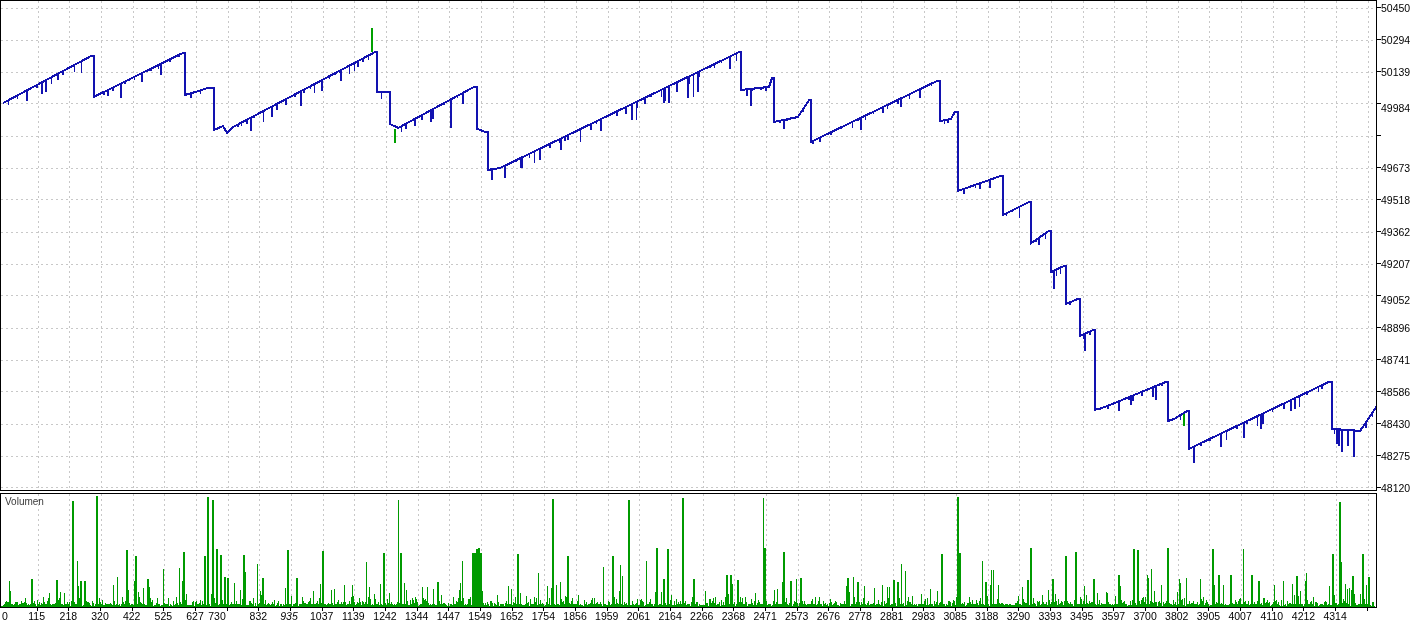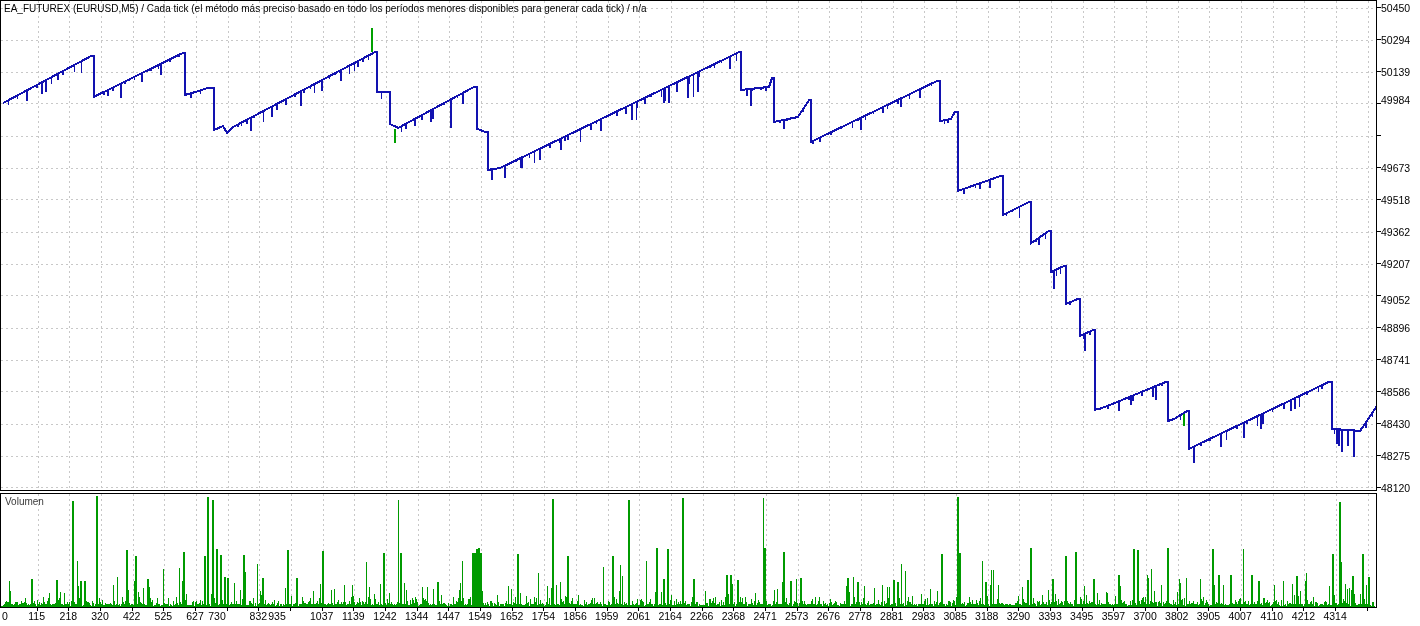--- a/index.html
+++ b/index.html
@@ -18,21 +18,20 @@
   .tick-r{position:absolute;width:4px;height:1px;background:#000;left:1377px;}
   .tick-b{position:absolute;width:1px;height:3px;background:#000;top:608px;}
   svg{display:block;}
 </style>
 </head>
 <body>
 
 <div class="screen">
 
   <div id="main-panel" class="panel">
-    <span id="chart-title">EA_FUTUREX (EURUSD,M5) / Cada tick (el método más preciso basado en todo los períodos menores disponibles para generar cada tick)  / n/a</span>
     <svg id="price-svg" width="1375" height="489">
         <line x1="0" y1="7" x2="1374" y2="7" stroke="#c8c8c8" stroke-width="1" stroke-dasharray="2,3" shape-rendering="crispEdges"></line>
         <line x1="0" y1="39.13711837171934" x2="1374" y2="39.13711837171934" stroke="#c8c8c8" stroke-width="1" stroke-dasharray="2,3" shape-rendering="crispEdges"></line>
         <line x1="0" y1="71.06822957438919" x2="1374" y2="71.06822957438919" stroke="#c8c8c8" stroke-width="1" stroke-dasharray="2,3" shape-rendering="crispEdges"></line>
         <line x1="0" y1="102.99934077705905" x2="1374" y2="102.99934077705905" stroke="#c8c8c8" stroke-width="1" stroke-dasharray="2,3" shape-rendering="crispEdges"></line>
         <line x1="0" y1="135.13645914877839" x2="1374" y2="135.13645914877839" stroke="#c8c8c8" stroke-width="1" stroke-dasharray="2,3" shape-rendering="crispEdges"></line>
         <line x1="0" y1="167.06757035144824" x2="1374" y2="167.06757035144824" stroke="#c8c8c8" stroke-width="1" stroke-dasharray="2,3" shape-rendering="crispEdges"></line>
         <line x1="0" y1="198.9986815541181" x2="1374" y2="198.9986815541181" stroke="#c8c8c8" stroke-width="1" stroke-dasharray="2,3" shape-rendering="crispEdges"></line>
         <line x1="0" y1="231.13579992583743" x2="1374" y2="231.13579992583743" stroke="#c8c8c8" stroke-width="1" stroke-dasharray="2,3" shape-rendering="crispEdges"></line>
         <line x1="0" y1="263.0669111285073" x2="1374" y2="263.0669111285073" stroke="#c8c8c8" stroke-width="1" stroke-dasharray="2,3" shape-rendering="crispEdges"></line>
@@ -143,21 +142,21 @@
         <line x1="1367" y1="0" x2="1367" y2="113" stroke="#c8c8c8" stroke-width="1" stroke-dasharray="2,3" shape-rendering="crispEdges"></line>
         <path d="M2.5,112 L2.5,110.8 M3.5,112 L3.5,110.0 M4.5,112 L4.5,107.6 M5.5,112 L5.5,107.4 M6.5,112 L6.5,107.8 M7.5,112 L7.5,107.7 M8.5,112 L8.5,86.9 M9.5,112 L9.5,97.4 M10.5,112 L10.5,109.5 M11.5,112 L11.5,110.4 M12.5,112 L12.5,110.6 M13.5,112 L13.5,109.7 M14.5,112 L14.5,107.9 M15.5,112 L15.5,107.8 M16.5,112 L16.5,107.8 M17.5,112 L17.5,110.7 M18.5,112 L18.5,110.0 M19.5,112 L19.5,109.7 M20.5,112 L20.5,107.4 M21.5,112 L21.5,109.3 M22.5,112 L22.5,109.4 M23.5,112 L23.5,108.3 M24.5,112 L24.5,104.4 M25.5,112 L25.5,108.7 M26.5,112 L26.5,110.5 M27.5,112 L27.5,110.4 M28.5,112 L28.5,110.6 M29.5,112 L29.5,110.2 M30.5,112 L30.5,107.7 M31.5,112 L31.5,107.6 M32.5,112 L32.5,109.2 M33.5,112 L33.5,107.1 M34.5,112 L34.5,110.2 M36.5,112 L36.5,105.8 M37.5,112 L37.5,110.0 M38.5,112 L38.5,107.5 M39.5,112 L39.5,110.7 M40.5,112 L40.5,108.5 M41.5,112 L41.5,110.0 M42.5,112 L42.5,103.1 M43.5,112 L43.5,108.3 M44.5,112 L44.5,110.0 M45.5,112 L45.5,110.4 M46.5,112 L46.5,107.4 M47.5,112 L47.5,104.0 M48.5,112 L48.5,98.6 M49.5,112 L49.5,110.3 M50.5,112 L50.5,110.5 M51.5,112 L51.5,110.1 M52.5,112 L52.5,110.0 M53.5,112 L53.5,110.0 M54.5,112 L54.5,108.7 M55.5,112 L55.5,110.3 M56.5,112 L56.5,108.7 M57.5,112 L57.5,106.2 M58.5,112 L58.5,103.7 M59.5,112 L59.5,98.1 M60.5,112 L60.5,109.7 M61.5,112 L61.5,109.7 M62.5,112 L62.5,110.5 M63.5,112 L63.5,98.6 M64.5,112 L64.5,109.5 M65.5,112 L65.5,109.6 M66.5,112 L66.5,108.3 M67.5,112 L67.5,109.7 M68.5,112 L68.5,107.5 M70.5,112 L70.5,107.1 M71.5,112 L71.5,110.8 M72.5,112 L72.5,105.6 M73.5,112 L73.5,107.7 M74.5,112 L74.5,109.9 M75.5,112 L75.5,110.4 M76.5,112 L76.5,66.7 M77.5,112 L77.5,91.6 M78.5,112 L78.5,103.9 M79.5,112 L79.5,107.7 M80.5,112 L80.5,107.4 M82.5,112 L82.5,110.6 M83.5,112 L83.5,107.7 M84.5,112 L84.5,107.2 M85.5,112 L85.5,107.4 M86.5,112 L86.5,108.4 M87.5,112 L87.5,107.9 M88.5,112 L88.5,108.7 M89.5,112 L89.5,110.7 M91.5,112 L91.5,107.3 M92.5,112 L92.5,109.0 M94.5,112 L94.5,109.9 M95.5,112 L95.5,110.7 M96.5,112 L96.5,91.2 M97.5,112 L97.5,109.5 M98.5,112 L98.5,103.5 M99.5,112 L99.5,107.5 M100.5,112 L100.5,109.7 M101.5,112 L101.5,106.3 M102.5,112 L102.5,110.6 M103.5,112 L103.5,110.8 M104.5,112 L104.5,108.7 M105.5,112 L105.5,110.0 M106.5,112 L106.5,109.6 M107.5,112 L107.5,110.0 M108.5,112 L108.5,109.7 M109.5,112 L109.5,109.2 M110.5,112 L110.5,109.8 M111.5,112 L111.5,110.8 M112.5,112 L112.5,91.1 M113.5,112 L113.5,107.0 M114.5,112 L114.5,110.8 M115.5,112 L115.5,109.5 M116.5,112 L116.5,82.7 M117.5,112 L117.5,110.8 M118.5,112 L118.5,110.3 M120.5,112 L120.5,110.0 M121.5,112 L121.5,103.2 M122.5,112 L122.5,107.7 M123.5,112 L123.5,110.4 M124.5,112 L124.5,107.3 M125.5,112 L125.5,110.7 M126.5,112 L126.5,107.7 M127.5,112 L127.5,96.1 M128.5,112 L128.5,109.1 M129.5,112 L129.5,110.5 M130.5,112 L130.5,109.6 M131.5,112 L131.5,109.7 M132.5,112 L132.5,110.5 M133.5,112 L133.5,87.1 M135.5,112 L135.5,97.7 M136.5,112 L136.5,110.0 M137.5,112 L137.5,98.0 M138.5,112 L138.5,103.0 M139.5,112 L139.5,108.3 M140.5,112 L140.5,109.4 M141.5,112 L141.5,110.4 M142.5,112 L142.5,93.9 M143.5,112 L143.5,109.8 M144.5,112 L144.5,111.0 M145.5,112 L145.5,110.7 M146.5,112 L146.5,110.4 M147.5,112 L147.5,110.0 M148.5,112 L148.5,93.4 M149.5,112 L149.5,104.1 M150.5,112 L150.5,107.8 M151.5,112 L151.5,105.8 M153.5,112 L153.5,110.5 M154.5,112 L154.5,110.8 M155.5,112 L155.5,108.7 M156.5,112 L156.5,104.2 M157.5,112 L157.5,109.6 M158.5,112 L158.5,110.2 M160.5,112 L160.5,110.5 M161.5,112 L161.5,110.6 M162.5,112 L162.5,75.3 M163.5,112 L163.5,108.9 M164.5,112 L164.5,109.9 M165.5,112 L165.5,110.0 M166.5,112 L166.5,110.0 M167.5,112 L167.5,104.0 M169.5,112 L169.5,110.4 M170.5,112 L170.5,110.7 M172.5,112 L172.5,106.5 M173.5,112 L173.5,110.6 M174.5,112 L174.5,109.7 M175.5,112 L175.5,103.2 M176.5,112 L176.5,108.6 M177.5,112 L177.5,111.0 M178.5,112 L178.5,74.0 M179.5,112 L179.5,108.3 M180.5,112 L180.5,109.9 M181.5,112 L181.5,87.2 M182.5,112 L182.5,109.3 M183.5,112 L183.5,111.0 M184.5,112 L184.5,106.4 M185.5,112 L185.5,100.1 M186.5,112 L186.5,110.7 M187.5,112 L187.5,110.8 M188.5,112 L188.5,110.9 M189.5,112 L189.5,110.9 M190.5,112 L190.5,110.7 M191.5,112 L191.5,108.0 M192.5,112 L192.5,106.9 M194.5,112 L194.5,108.4 M195.5,112 L195.5,107.1 M196.5,112 L196.5,110.3 M197.5,112 L197.5,109.8 M198.5,112 L198.5,108.8 M199.5,112 L199.5,105.7 M200.5,112 L200.5,110.7 M201.5,112 L201.5,106.5 M202.5,112 L202.5,109.6 M203.5,112 L203.5,109.2 M204.5,112 L204.5,110.4 M205.5,112 L205.5,110.5 M206.5,112 L206.5,110.1 M207.5,112 L207.5,110.6 M208.5,112 L208.5,110.4 M210.5,112 L210.5,100.4 M211.5,112 L211.5,103.2 M212.5,112 L212.5,106.1 M213.5,112 L213.5,104.3 M214.5,112 L214.5,109.0 M215.5,112 L215.5,91.9 M216.5,112 L216.5,109.5 M217.5,112 L217.5,110.6 M218.5,112 L218.5,110.1 M219.5,112 L219.5,110.8 M220.5,112 L220.5,100.7 M221.5,112 L221.5,105.9 M222.5,112 L222.5,109.8 M223.5,112 L223.5,104.9 M224.5,112 L224.5,110.4 M225.5,112 L225.5,110.1 M226.5,112 L226.5,107.1 M227.5,112 L227.5,108.1 M228.5,112 L228.5,110.6 M229.5,112 L229.5,109.5 M230.5,112 L230.5,108.0 M231.5,112 L231.5,110.1 M232.5,112 L232.5,110.4 M233.5,112 L233.5,89.0 M234.5,112 L234.5,109.9 M235.5,112 L235.5,107.2 M236.5,112 L236.5,109.5 M237.5,112 L237.5,109.8 M238.5,112 L238.5,109.6 M239.5,112 L239.5,95.9 M240.5,112 L240.5,110.6 M241.5,112 L241.5,104.5 M242.5,112 L242.5,110.8 M243.5,112 L243.5,110.3 M244.5,112 L244.5,77.5 M245.5,112 L245.5,110.9 M246.5,112 L246.5,111.0 M247.5,112 L247.5,110.9 M248.5,112 L248.5,107.2 M249.5,112 L249.5,107.1 M250.5,112 L250.5,109.3 M251.5,112 L251.5,110.3 M252.5,112 L252.5,104.2 M254.5,112 L254.5,109.3 M256.5,112 L256.5,69.9 M257.5,112 L257.5,109.6 M258.5,112 L258.5,109.0 M259.5,112 L259.5,97.2 M260.5,112 L260.5,100.5 M261.5,112 L261.5,103.6 M262.5,112 L262.5,110.7 M263.5,112 L263.5,110.0 M264.5,112 L264.5,105.6 M265.5,112 L265.5,110.5 M266.5,112 L266.5,109.9 M267.5,112 L267.5,109.2 M268.5,112 L268.5,109.7 M269.5,112 L269.5,110.9 M270.5,112 L270.5,109.9 M271.5,112 L271.5,107.6 M272.5,112 L272.5,110.1 M273.5,112 L273.5,105.8 M275.5,112 L275.5,110.8 M276.5,112 L276.5,109.3 M277.5,112 L277.5,107.4 M279.5,112 L279.5,109.9 M280.5,112 L280.5,109.8 M282.5,112 L282.5,110.2 M283.5,112 L283.5,110.8 M284.5,112 L284.5,94.2 M285.5,112 L285.5,110.0 M286.5,112 L286.5,102.5 M287.5,112 L287.5,107.4 M288.5,112 L288.5,110.3 M289.5,112 L289.5,109.9 M290.5,112 L290.5,101.9 M292.5,112 L292.5,110.3 M293.5,112 L293.5,110.2 M294.5,112 L294.5,108.7 M295.5,112 L295.5,110.6 M296.5,112 L296.5,109.7 M298.5,112 L298.5,109.8 M299.5,112 L299.5,110.2 M300.5,112 L300.5,109.7 M301.5,112 L301.5,103.1 M302.5,112 L302.5,106.5 M303.5,112 L303.5,109.4 M304.5,112 L304.5,108.5 M305.5,112 L305.5,109.6 M306.5,112 L306.5,109.9 M307.5,112 L307.5,108.0 M308.5,112 L308.5,106.5 M309.5,112 L309.5,103.8 M310.5,112 L310.5,109.7 M311.5,112 L311.5,110.4 M312.5,112 L312.5,97.2 M313.5,112 L313.5,109.6 M314.5,112 L314.5,110.3 M315.5,112 L315.5,108.9 M316.5,112 L316.5,107.3 M317.5,112 L317.5,110.1 M318.5,112 L318.5,103.7 M319.5,112 L319.5,90.3 M320.5,112 L320.5,109.3 M321.5,112 L321.5,110.9 M322.5,112 L322.5,110.2 M323.5,112 L323.5,109.6 M324.5,112 L324.5,109.5 M325.5,112 L325.5,110.9 M326.5,112 L326.5,109.6 M327.5,112 L327.5,109.2 M328.5,112 L328.5,110.2 M329.5,112 L329.5,109.8 M330.5,112 L330.5,95.7 M331.5,112 L331.5,109.1 M332.5,112 L332.5,110.9 M333.5,112 L333.5,94.9 M334.5,112 L334.5,109.7 M335.5,112 L335.5,110.4 M336.5,112 L336.5,108.0 M337.5,112 L337.5,106.0 M338.5,112 L338.5,109.6 M339.5,112 L339.5,109.6 M340.5,112 L340.5,108.1 M341.5,112 L341.5,109.8 M342.5,112 L342.5,107.9 M343.5,112 L343.5,90.5 M344.5,112 L344.5,107.9 M345.5,112 L345.5,110.8 M346.5,112 L346.5,109.6 M347.5,112 L347.5,109.6 M348.5,112 L348.5,106.5 M349.5,112 L349.5,109.6 M350.5,112 L350.5,103.1 M351.5,112 L351.5,91.0 M352.5,112 L352.5,102.4 M353.5,112 L353.5,107.6 M354.5,112 L354.5,110.6 M355.5,112 L355.5,110.3 M356.5,112 L356.5,107.8 M357.5,112 L357.5,108.5 M358.5,112 L358.5,103.5 M359.5,112 L359.5,107.6 M360.5,112 L360.5,110.7 M361.5,112 L361.5,107.1 M362.5,112 L362.5,107.8 M363.5,112 L363.5,109.6 M364.5,112 L364.5,107.7 M365.5,112 L365.5,68.2 M366.5,112 L366.5,110.0 M367.5,112 L367.5,103.1 M368.5,112 L368.5,92.8 M369.5,112 L369.5,105.2 M370.5,112 L370.5,110.7 M371.5,112 L371.5,109.9 M372.5,112 L372.5,110.7 M373.5,112 L373.5,100.0 M374.5,112 L374.5,104.7 M375.5,112 L375.5,110.1 M376.5,112 L376.5,109.9 M377.5,112 L377.5,108.0 M378.5,112 L378.5,110.9 M379.5,112 L379.5,90.3 M380.5,112 L380.5,109.8 M381.5,112 L381.5,110.5 M382.5,112 L382.5,102.3 M384.5,112 L384.5,109.2 M385.5,112 L385.5,110.8 M386.5,112 L386.5,105.3 M387.5,112 L387.5,108.5 M388.5,112 L388.5,98.6 M389.5,112 L389.5,110.2 M390.5,112 L390.5,108.1 M391.5,112 L391.5,110.2 M392.5,112 L392.5,110.7 M393.5,112 L393.5,110.3 M394.5,112 L394.5,110.9 M395.5,112 L395.5,110.0 M396.5,112 L396.5,107.8 M397.5,112 L397.5,109.6 M398.5,112 L398.5,109.4 M399.5,112 L399.5,110.4 M400.5,112 L400.5,106.4 M401.5,112 L401.5,109.6 M402.5,112 L402.5,110.4 M403.5,112 L403.5,89.1 M404.5,112 L404.5,109.6 M405.5,112 L405.5,95.7 M406.5,112 L406.5,107.1 M407.5,112 L407.5,110.9 M408.5,112 L408.5,110.9 M409.5,112 L409.5,106.4 M410.5,112 L410.5,110.0 M411.5,112 L411.5,104.0 M412.5,112 L412.5,105.6 M413.5,112 L413.5,109.4 M414.5,112 L414.5,103.3 M415.5,112 L415.5,104.5 M416.5,112 L416.5,107.5 M418.5,112 L418.5,110.7 M419.5,112 L419.5,110.2 M420.5,112 L420.5,109.7 M421.5,112 L421.5,92.7 M422.5,112 L422.5,104.0 M423.5,112 L423.5,106.4 M424.5,112 L424.5,104.6 M425.5,112 L425.5,107.3 M426.5,112 L426.5,92.9 M427.5,112 L427.5,109.0 M428.5,112 L428.5,110.9 M429.5,112 L429.5,109.9 M430.5,112 L430.5,110.6 M431.5,112 L431.5,109.7 M432.5,112 L432.5,95.1 M433.5,112 L433.5,110.4 M434.5,112 L434.5,110.8 M435.5,112 L435.5,110.6 M436.5,112 L436.5,103.8 M437.5,112 L437.5,110.1 M438.5,112 L438.5,107.1 M439.5,112 L439.5,109.8 M440.5,112 L440.5,100.5 M441.5,112 L441.5,109.9 M442.5,112 L442.5,108.6 M443.5,112 L443.5,109.1 M444.5,112 L444.5,110.0 M445.5,112 L445.5,110.6 M447.5,112 L447.5,108.9 M449.5,112 L449.5,110.4 M450.5,112 L450.5,109.8 M451.5,112 L451.5,111.0 M452.5,112 L452.5,103.4 M453.5,112 L453.5,109.6 M454.5,112 L454.5,109.9 M455.5,112 L455.5,107.1 M456.5,112 L456.5,108.1 M457.5,112 L457.5,103.5 M458.5,112 L458.5,96.0 M459.5,112 L459.5,88.5 M460.5,112 L460.5,107.3 M461.5,112 L461.5,66.6 M462.5,112 L462.5,104.2 M463.5,112 L463.5,110.8 M464.5,112 L464.5,110.1 M465.5,112 L465.5,110.8 M466.5,112 L466.5,109.9 M467.5,112 L467.5,105.2 M468.5,112 L468.5,105.0 M469.5,112 L469.5,103.4 M470.5,112 L470.5,110.7 M471.5,112 L471.5,104.2 M472.5,112 L472.5,109.8 M473.5,112 L473.5,110.6 M474.5,112 L474.5,73.2 M475.5,112 L475.5,111.0 M476.5,112 L476.5,107.2 M477.5,112 L477.5,91.8 M478.5,112 L478.5,110.5 M479.5,112 L479.5,110.2 M480.5,112 L480.5,107.7 M481.5,112 L481.5,97.4 M482.5,112 L482.5,108.7 M483.5,112 L483.5,110.8 M484.5,112 L484.5,109.1 M485.5,112 L485.5,110.7 M486.5,112 L486.5,107.7 M487.5,112 L487.5,109.6 M489.5,112 L489.5,107.3 M490.5,112 L490.5,107.3 M491.5,112 L491.5,109.0 M493.5,112 L493.5,108.6 M494.5,112 L494.5,109.6 M495.5,112 L495.5,111.0 M496.5,112 L496.5,100.8 M497.5,112 L497.5,108.1 M499.5,112 L499.5,110.0 M500.5,112 L500.5,110.4 M501.5,112 L501.5,110.0 M502.5,112 L502.5,110.1 M504.5,112 L504.5,108.5 M505.5,112 L505.5,107.4 M506.5,112 L506.5,109.7 M507.5,112 L507.5,91.5 M508.5,112 L508.5,109.7 M509.5,112 L509.5,110.4 M510.5,112 L510.5,94.7 M511.5,112 L511.5,110.6 M512.5,112 L512.5,107.7 M513.5,112 L513.5,109.4 M514.5,112 L514.5,103.2 M515.5,112 L515.5,110.1 M516.5,112 L516.5,108.4 M517.5,112 L517.5,108.1 M518.5,112 L518.5,110.3 M519.5,112 L519.5,98.9 M520.5,112 L520.5,110.4 M521.5,112 L521.5,110.6 M522.5,112 L522.5,110.8 M523.5,112 L523.5,110.6 M524.5,112 L524.5,109.9 M525.5,112 L525.5,102.2 M526.5,112 L526.5,108.6 M527.5,112 L527.5,108.3 M529.5,112 L529.5,105.4 M530.5,112 L530.5,109.7 M531.5,112 L531.5,110.2 M532.5,112 L532.5,110.1 M533.5,112 L533.5,103.1 M534.5,112 L534.5,108.0 M535.5,112 L535.5,103.5 M536.5,112 L536.5,110.6 M537.5,112 L537.5,79.2 M538.5,112 L538.5,109.6 M539.5,112 L539.5,105.5 M540.5,112 L540.5,110.4 M541.5,112 L541.5,108.6 M542.5,112 L542.5,110.2 M544.5,112 L544.5,110.5 M545.5,112 L545.5,108.4 M546.5,112 L546.5,92.0 M547.5,112 L547.5,109.8 M548.5,112 L548.5,103.9 M549.5,112 L549.5,110.6 M550.5,112 L550.5,94.2 M551.5,112 L551.5,110.9 M552.5,112 L552.5,110.6 M553.5,112 L553.5,109.8 M554.5,112 L554.5,110.8 M555.5,112 L555.5,90.6 M556.5,112 L556.5,110.3 M557.5,112 L557.5,109.9 M558.5,112 L558.5,110.5 M559.5,112 L559.5,88.2 M560.5,112 L560.5,104.6 M561.5,112 L561.5,107.5 M562.5,112 L562.5,106.6 M563.5,112 L563.5,109.6 M564.5,112 L564.5,102.0 M565.5,112 L565.5,103.4 M566.5,112 L566.5,109.4 M567.5,112 L567.5,108.9 M568.5,112 L568.5,109.3 M569.5,112 L569.5,110.3 M570.5,112 L570.5,107.0 M571.5,112 L571.5,104.4 M572.5,112 L572.5,110.2 M573.5,112 L573.5,109.5 M574.5,112 L574.5,109.9 M575.5,112 L575.5,109.5 M576.5,112 L576.5,107.2 M577.5,112 L577.5,101.3 M578.5,112 L578.5,110.8 M579.5,112 L579.5,110.0 M580.5,112 L580.5,110.9 M581.5,112 L581.5,110.6 M583.5,112 L583.5,106.3 M584.5,112 L584.5,110.1 M585.5,112 L585.5,108.0 M586.5,112 L586.5,110.7 M587.5,112 L587.5,110.4 M588.5,112 L588.5,110.0 M589.5,112 L589.5,109.4 M590.5,112 L590.5,105.5 M591.5,112 L591.5,104.1 M592.5,112 L592.5,109.5 M593.5,112 L593.5,103.8 M594.5,112 L594.5,109.5 M595.5,112 L595.5,108.9 M596.5,112 L596.5,107.6 M597.5,112 L597.5,110.1 M598.5,112 L598.5,110.4 M599.5,112 L599.5,107.6 M600.5,112 L600.5,109.9 M602.5,112 L602.5,72.5 M603.5,112 L603.5,110.4 M604.5,112 L604.5,109.7 M605.5,112 L605.5,110.5 M606.5,112 L606.5,110.7 M607.5,112 L607.5,107.0 M608.5,112 L608.5,108.2 M609.5,112 L609.5,111.0 M610.5,112 L610.5,110.0 M611.5,112 L611.5,105.9 M612.5,112 L612.5,110.7 M613.5,112 L613.5,103.3 M614.5,112 L614.5,110.3 M615.5,112 L615.5,105.4 M616.5,112 L616.5,108.8 M617.5,112 L617.5,109.8 M618.5,112 L618.5,96.8 M619.5,112 L619.5,71.2 M620.5,112 L620.5,110.4 M621.5,112 L621.5,81.8 M622.5,112 L622.5,110.5 M623.5,112 L623.5,107.7 M624.5,112 L624.5,109.9 M625.5,112 L625.5,109.1 M626.5,112 L626.5,110.7 M628.5,112 L628.5,110.2 M629.5,112 L629.5,110.8 M630.5,112 L630.5,110.6 M631.5,112 L631.5,107.2 M632.5,112 L632.5,110.4 M633.5,112 L633.5,110.8 M634.5,112 L634.5,110.3 M635.5,112 L635.5,108.9 M636.5,112 L636.5,105.3 M637.5,112 L637.5,110.8 M638.5,112 L638.5,110.8 M639.5,112 L639.5,105.6 M640.5,112 L640.5,105.0 M641.5,112 L641.5,107.1 M642.5,112 L642.5,108.1 M644.5,112 L644.5,110.5 M645.5,112 L645.5,67.2 M646.5,112 L646.5,110.1 M647.5,112 L647.5,110.0 M648.5,112 L648.5,107.8 M649.5,112 L649.5,104.7 M650.5,112 L650.5,109.9 M651.5,112 L651.5,110.1 M653.5,112 L653.5,110.3 M654.5,112 L654.5,98.0 M655.5,112 L655.5,108.6 M656.5,112 L656.5,110.0 M657.5,112 L657.5,110.6 M658.5,112 L658.5,110.0 M659.5,112 L659.5,109.5 M660.5,112 L660.5,97.5 M661.5,112 L661.5,111.0 M662.5,112 L662.5,110.4 M663.5,112 L663.5,110.3 M664.5,112 L664.5,109.4 M665.5,112 L665.5,110.5 M666.5,112 L666.5,108.1 M667.5,112 L667.5,110.4 M668.5,112 L668.5,110.1 M669.5,112 L669.5,105.8 M670.5,112 L670.5,101.2 M671.5,112 L671.5,111.0 M672.5,112 L672.5,110.5 M673.5,112 L673.5,107.1 M674.5,112 L674.5,110.7 M675.5,112 L675.5,104.5 M676.5,112 L676.5,110.4 M677.5,112 L677.5,108.2 M678.5,112 L678.5,109.9 M679.5,112 L679.5,107.2 M680.5,112 L680.5,110.0 M681.5,112 L681.5,101.6 M682.5,112 L682.5,107.3 M683.5,112 L683.5,109.3 M684.5,112 L684.5,107.4 M685.5,112 L685.5,110.9 M686.5,112 L686.5,109.7 M687.5,112 L687.5,109.8 M688.5,112 L688.5,110.4 M690.5,112 L690.5,107.6 M691.5,112 L691.5,103.4 M692.5,112 L692.5,108.3 M693.5,112 L693.5,110.8 M694.5,112 L694.5,109.7 M695.5,112 L695.5,108.1 M696.5,112 L696.5,107.9 M698.5,112 L698.5,109.8 M699.5,112 L699.5,111.0 M700.5,112 L700.5,110.5 M701.5,112 L701.5,110.5 M702.5,112 L702.5,110.6 M703.5,112 L703.5,110.5 M704.5,112 L704.5,97.1 M705.5,112 L705.5,109.4 M706.5,112 L706.5,109.2 M708.5,112 L708.5,105.1 M709.5,112 L709.5,104.8 M710.5,112 L710.5,109.4 M711.5,112 L711.5,107.1 M712.5,112 L712.5,103.9 M713.5,112 L713.5,108.8 M714.5,112 L714.5,102.6 M715.5,112 L715.5,110.7 M716.5,112 L716.5,109.6 M717.5,112 L717.5,109.8 M718.5,112 L718.5,107.6 M720.5,112 L720.5,105.6 M721.5,112 L721.5,111.0 M722.5,112 L722.5,107.8 M723.5,112 L723.5,110.6 M724.5,112 L724.5,102.7 M725.5,112 L725.5,103.4 M726.5,112 L726.5,103.8 M727.5,112 L727.5,100.0 M728.5,112 L728.5,110.2 M729.5,112 L729.5,107.3 M730.5,112 L730.5,103.1 M731.5,112 L731.5,89.6 M732.5,112 L732.5,110.1 M733.5,112 L733.5,107.7 M735.5,112 L735.5,110.0 M736.5,112 L736.5,110.1 M737.5,112 L737.5,109.6 M738.5,112 L738.5,107.9 M739.5,112 L739.5,103.1 M740.5,112 L740.5,107.7 M741.5,112 L741.5,104.0 M742.5,112 L742.5,109.5 M743.5,112 L743.5,110.2 M744.5,112 L744.5,103.2 M745.5,112 L745.5,107.9 M747.5,112 L747.5,109.9 M748.5,112 L748.5,110.4 M749.5,112 L749.5,110.3 M750.5,112 L750.5,104.9 M751.5,112 L751.5,108.9 M752.5,112 L752.5,110.9 M753.5,112 L753.5,107.1 M754.5,112 L754.5,98.7 M755.5,112 L755.5,111.0 M756.5,112 L756.5,108.7 M757.5,112 L757.5,106.4 M758.5,112 L758.5,108.1 M759.5,112 L759.5,110.3 M760.5,112 L760.5,109.8 M761.5,112 L761.5,109.6 M762.5,112 L762.5,109.6 M763.5,112 L763.5,110.6 M764.5,112 L764.5,110.7 M765.5,112 L765.5,107.3 M766.5,112 L766.5,110.8 M767.5,112 L767.5,109.7 M768.5,112 L768.5,110.4 M769.5,112 L769.5,109.5 M771.5,112 L771.5,110.9 M772.5,112 L772.5,107.1 M773.5,112 L773.5,96.1 M774.5,112 L774.5,110.3 M775.5,112 L775.5,107.7 M776.5,112 L776.5,95.0 M777.5,112 L777.5,109.6 M778.5,112 L778.5,109.8 M779.5,112 L779.5,109.8 M780.5,112 L780.5,109.5 M781.5,112 L781.5,88.1 M782.5,112 L782.5,104.1 M783.5,112 L783.5,110.5 M784.5,112 L784.5,107.6 M785.5,112 L785.5,103.9 M786.5,112 L786.5,109.7 M787.5,112 L787.5,110.6 M788.5,112 L788.5,109.4 M789.5,112 L789.5,110.2 M790.5,112 L790.5,109.9 M792.5,112 L792.5,110.1 M793.5,112 L793.5,107.3 M794.5,112 L794.5,107.9 M795.5,112 L795.5,105.6 M796.5,112 L796.5,108.5 M798.5,112 L798.5,108.9 M799.5,112 L799.5,109.3 M800.5,112 L800.5,110.8 M801.5,112 L801.5,107.3 M802.5,112 L802.5,109.8 M803.5,112 L803.5,107.0 M804.5,112 L804.5,109.7 M805.5,112 L805.5,110.6 M806.5,112 L806.5,110.2 M807.5,112 L807.5,110.1 M808.5,112 L808.5,109.8 M809.5,112 L809.5,110.3 M810.5,112 L810.5,106.7 M811.5,112 L811.5,105.1 M812.5,112 L812.5,109.7 M813.5,112 L813.5,110.1 M814.5,112 L814.5,103.4 M815.5,112 L815.5,110.5 M816.5,112 L816.5,110.3 M817.5,112 L817.5,107.2 M818.5,112 L818.5,102.6 M819.5,112 L819.5,109.7 M820.5,112 L820.5,110.1 M822.5,112 L822.5,107.3 M823.5,112 L823.5,110.1 M824.5,112 L824.5,109.3 M825.5,112 L825.5,110.9 M826.5,112 L826.5,109.9 M828.5,112 L828.5,108.9 M829.5,112 L829.5,105.0 M830.5,112 L830.5,107.6 M831.5,112 L831.5,110.5 M832.5,112 L832.5,110.0 M833.5,112 L833.5,108.8 M834.5,112 L834.5,107.1 M835.5,112 L835.5,107.9 M836.5,112 L836.5,110.7 M837.5,112 L837.5,110.6 M839.5,112 L839.5,108.6 M840.5,112 L840.5,109.9 M841.5,112 L841.5,110.4 M842.5,112 L842.5,109.9 M843.5,112 L843.5,107.1 M844.5,112 L844.5,109.9 M845.5,112 L845.5,91.9 M846.5,112 L846.5,93.2 M847.5,112 L847.5,107.1 M848.5,112 L848.5,98.1 M850.5,112 L850.5,110.1 M851.5,112 L851.5,109.7 M852.5,112 L852.5,107.5 M853.5,112 L853.5,103.0 M854.5,112 L854.5,109.9 M855.5,112 L855.5,107.9 M856.5,112 L856.5,107.9 M857.5,112 L857.5,108.5 M858.5,112 L858.5,107.7 M859.5,112 L859.5,110.6 M860.5,112 L860.5,108.2 M861.5,112 L861.5,109.7 M862.5,112 L862.5,104.2 M863.5,112 L863.5,91.5 M864.5,112 L864.5,110.1 M865.5,112 L865.5,110.6 M866.5,112 L866.5,108.9 M867.5,112 L867.5,106.9 M868.5,112 L868.5,110.5 M869.5,112 L869.5,109.7 M870.5,112 L870.5,109.6 M871.5,112 L871.5,109.7 M872.5,112 L872.5,109.3 M873.5,112 L873.5,94.2 M874.5,112 L874.5,110.9 M875.5,112 L875.5,110.4 M876.5,112 L876.5,109.8 M877.5,112 L877.5,105.7 M878.5,112 L878.5,109.9 M879.5,112 L879.5,110.5 M880.5,112 L880.5,107.5 M881.5,112 L881.5,91.0 M883.5,112 L883.5,107.3 M884.5,112 L884.5,109.6 M885.5,112 L885.5,109.0 M886.5,112 L886.5,92.5 M887.5,112 L887.5,103.8 M888.5,112 L888.5,93.1 M889.5,112 L889.5,110.9 M890.5,112 L890.5,109.8 M891.5,112 L891.5,109.9 M892.5,112 L892.5,110.4 M893.5,112 L893.5,108.8 M894.5,112 L894.5,108.9 M896.5,112 L896.5,107.5 M897.5,112 L897.5,110.9 M898.5,112 L898.5,103.6 M899.5,112 L899.5,110.4 M900.5,112 L900.5,70.1 M901.5,112 L901.5,110.4 M902.5,112 L902.5,108.5 M904.5,112 L904.5,77.1 M905.5,112 L905.5,110.7 M906.5,112 L906.5,107.4 M907.5,112 L907.5,102.6 M908.5,112 L908.5,108.3 M909.5,112 L909.5,108.0 M910.5,112 L910.5,109.6 M911.5,112 L911.5,102.1 M912.5,112 L912.5,111.0 M913.5,112 L913.5,109.9 M914.5,112 L914.5,110.8 M915.5,112 L915.5,109.9 M917.5,112 L917.5,110.4 M918.5,112 L918.5,110.4 M919.5,112 L919.5,109.9 M920.5,112 L920.5,99.9 M921.5,112 L921.5,109.7 M922.5,112 L922.5,109.7 M923.5,112 L923.5,107.3 M924.5,112 L924.5,104.6 M925.5,112 L925.5,110.5 M926.5,112 L926.5,104.3 M927.5,112 L927.5,110.6 M928.5,112 L928.5,109.7 M929.5,112 L929.5,95.4 M930.5,112 L930.5,110.1 M931.5,112 L931.5,110.2 M933.5,112 L933.5,106.6 M934.5,112 L934.5,109.7 M935.5,112 L935.5,108.2 M936.5,112 L936.5,96.7 M937.5,112 L937.5,110.9 M938.5,112 L938.5,109.2 M939.5,112 L939.5,107.8 M940.5,112 L940.5,109.6 M941.5,112 L941.5,110.3 M942.5,112 L942.5,109.7 M943.5,112 L943.5,110.1 M945.5,112 L945.5,109.7 M946.5,112 L946.5,111.0 M947.5,112 L947.5,107.1 M948.5,112 L948.5,106.7 M949.5,112 L949.5,107.5 M951.5,112 L951.5,108.9 M952.5,112 L952.5,105.8 M953.5,112 L953.5,106.9 M954.5,112 L954.5,110.5 M955.5,112 L955.5,102.8 M956.5,112 L956.5,109.9 M957.5,112 L957.5,102.3 M958.5,112 L958.5,109.4 M959.5,112 L959.5,99.2 M960.5,112 L960.5,110.0 M961.5,112 L961.5,109.2 M962.5,112 L962.5,110.1 M963.5,112 L963.5,108.3 M965.5,112 L965.5,110.7 M966.5,112 L966.5,108.6 M967.5,112 L967.5,108.5 M968.5,112 L968.5,103.3 M969.5,112 L969.5,107.5 M970.5,112 L970.5,110.4 M971.5,112 L971.5,106.3 M972.5,112 L972.5,109.9 M973.5,112 L973.5,109.9 M974.5,112 L974.5,110.2 M975.5,112 L975.5,106.3 M976.5,112 L976.5,109.1 M977.5,112 L977.5,110.6 M978.5,112 L978.5,107.2 M979.5,112 L979.5,103.5 M980.5,112 L980.5,110.3 M981.5,112 L981.5,67.4 M982.5,112 L982.5,110.4 M983.5,112 L983.5,110.7 M984.5,112 L984.5,109.5 M985.5,112 L985.5,110.5 M986.5,112 L986.5,102.0 M987.5,112 L987.5,109.6 M989.5,112 L989.5,91.0 M990.5,112 L990.5,76.1 M991.5,112 L991.5,110.4 M992.5,112 L992.5,75.7 M993.5,112 L993.5,110.3 M994.5,112 L994.5,110.0 M995.5,112 L995.5,109.5 M996.5,112 L996.5,105.0 M997.5,112 L997.5,90.9 M998.5,112 L998.5,108.9 M999.5,112 L999.5,110.2 M1000.5,112 L1000.5,109.1 M1001.5,112 L1001.5,109.3 M1002.5,112 L1002.5,110.0 M1003.5,112 L1003.5,110.8 M1004.5,112 L1004.5,109.9 M1005.5,112 L1005.5,109.9 M1006.5,112 L1006.5,109.6 M1007.5,112 L1007.5,110.7 M1008.5,112 L1008.5,110.4 M1009.5,112 L1009.5,110.1 M1010.5,112 L1010.5,110.7 M1011.5,112 L1011.5,110.5 M1012.5,112 L1012.5,110.6 M1013.5,112 L1013.5,111.0 M1014.5,112 L1014.5,109.1 M1015.5,112 L1015.5,108.9 M1016.5,112 L1016.5,106.7 M1017.5,112 L1017.5,102.3 M1018.5,112 L1018.5,109.9 M1019.5,112 L1019.5,109.8 M1020.5,112 L1020.5,110.9 M1021.5,112 L1021.5,93.1 M1022.5,112 L1022.5,105.3 M1023.5,112 L1023.5,108.2 M1024.5,112 L1024.5,108.5 M1025.5,112 L1025.5,109.4 M1026.5,112 L1026.5,107.8 M1027.5,112 L1027.5,109.8 M1028.5,112 L1028.5,110.6 M1029.5,112 L1029.5,96.7 M1030.5,112 L1030.5,107.0 M1031.5,112 L1031.5,110.0 M1032.5,112 L1032.5,104.0 M1033.5,112 L1033.5,108.5 M1034.5,112 L1034.5,110.0 M1036.5,112 L1036.5,107.3 M1037.5,112 L1037.5,108.1 M1038.5,112 L1038.5,107.0 M1039.5,112 L1039.5,110.8 M1040.5,112 L1040.5,109.8 M1041.5,112 L1041.5,101.0 M1042.5,112 L1042.5,108.2 M1043.5,112 L1043.5,110.4 M1044.5,112 L1044.5,109.6 M1045.5,112 L1045.5,108.1 M1046.5,112 L1046.5,110.5 M1047.5,112 L1047.5,95.7 M1048.5,112 L1048.5,105.9 M1049.5,112 L1049.5,110.0 M1050.5,112 L1050.5,108.4 M1051.5,112 L1051.5,108.9 M1052.5,112 L1052.5,108.1 M1053.5,112 L1053.5,107.6 M1054.5,112 L1054.5,99.6 M1055.5,112 L1055.5,107.3 M1056.5,112 L1056.5,110.9 M1057.5,112 L1057.5,104.8 M1058.5,112 L1058.5,109.8 M1059.5,112 L1059.5,108.9 M1060.5,112 L1060.5,107.2 M1061.5,112 L1061.5,107.8 M1062.5,112 L1062.5,110.8 M1063.5,112 L1063.5,107.4 M1064.5,112 L1064.5,109.6 M1065.5,112 L1065.5,110.0 M1066.5,112 L1066.5,106.7 M1067.5,112 L1067.5,109.2 M1068.5,112 L1068.5,109.5 M1069.5,112 L1069.5,107.5 M1070.5,112 L1070.5,110.1 M1071.5,112 L1071.5,109.6 M1073.5,112 L1073.5,106.2 M1074.5,112 L1074.5,107.0 M1075.5,112 L1075.5,101.0 M1076.5,112 L1076.5,109.7 M1077.5,112 L1077.5,110.1 M1078.5,112 L1078.5,110.2 M1079.5,112 L1079.5,103.4 M1080.5,112 L1080.5,104.5 M1081.5,112 L1081.5,110.2 M1082.5,112 L1082.5,107.2 M1083.5,112 L1083.5,92.1 M1084.5,112 L1084.5,109.5 M1085.5,112 L1085.5,101.2 M1086.5,112 L1086.5,109.3 M1087.5,112 L1087.5,109.7 M1088.5,112 L1088.5,107.4 M1089.5,112 L1089.5,109.4 M1090.5,112 L1090.5,107.9 M1091.5,112 L1091.5,108.0 M1092.5,112 L1092.5,108.3 M1093.5,112 L1093.5,107.7 M1094.5,112 L1094.5,110.2 M1095.5,112 L1095.5,110.6 M1096.5,112 L1096.5,99.2 M1097.5,112 L1097.5,109.7 M1098.5,112 L1098.5,105.5 M1099.5,112 L1099.5,110.9 M1100.5,112 L1100.5,109.4 M1101.5,112 L1101.5,109.8 M1102.5,112 L1102.5,109.8 M1103.5,112 L1103.5,109.9 M1104.5,112 L1104.5,110.4 M1105.5,112 L1105.5,97.8 M1106.5,112 L1106.5,98.9 M1107.5,112 L1107.5,108.0 M1108.5,112 L1108.5,110.2 M1109.5,112 L1109.5,109.8 M1110.5,112 L1110.5,111.0 M1111.5,112 L1111.5,109.6 M1112.5,112 L1112.5,110.7 M1113.5,112 L1113.5,110.0 M1114.5,112 L1114.5,101.5 M1115.5,112 L1115.5,109.8 M1116.5,112 L1116.5,109.5 M1117.5,112 L1117.5,91.5 M1118.5,112 L1118.5,110.2 M1119.5,112 L1119.5,92.4 M1120.5,112 L1120.5,105.6 M1121.5,112 L1121.5,108.8 M1122.5,112 L1122.5,107.7 M1123.5,112 L1123.5,107.2 M1124.5,112 L1124.5,110.0 M1125.5,112 L1125.5,109.7 M1127.5,112 L1127.5,110.9 M1128.5,112 L1128.5,110.7 M1129.5,112 L1129.5,107.4 M1130.5,112 L1130.5,110.8 M1131.5,112 L1131.5,106.1 M1132.5,112 L1132.5,107.1 M1133.5,112 L1133.5,109.6 M1134.5,112 L1134.5,108.5 M1135.5,112 L1135.5,110.6 M1136.5,112 L1136.5,104.8 M1137.5,112 L1137.5,103.1 M1138.5,112 L1138.5,107.2 M1139.5,112 L1139.5,110.1 M1140.5,112 L1140.5,105.7 M1141.5,112 L1141.5,104.0 M1142.5,112 L1142.5,103.0 M1143.5,112 L1143.5,108.1 M1144.5,112 L1144.5,103.2 M1145.5,112 L1145.5,109.9 M1146.5,112 L1146.5,81.0 M1147.5,112 L1147.5,109.6 M1148.5,112 L1148.5,109.6 M1149.5,112 L1149.5,106.9 M1150.5,112 L1150.5,74.7 M1151.5,112 L1151.5,107.9 M1152.5,112 L1152.5,109.4 M1153.5,112 L1153.5,97.0 M1154.5,112 L1154.5,107.6 M1155.5,112 L1155.5,107.8 M1157.5,112 L1157.5,108.4 M1158.5,112 L1158.5,107.2 M1159.5,112 L1159.5,108.9 M1160.5,112 L1160.5,91.2 M1162.5,112 L1162.5,108.1 M1163.5,112 L1163.5,109.6 M1164.5,112 L1164.5,109.4 M1165.5,112 L1165.5,107.1 M1166.5,112 L1166.5,108.8 M1167.5,112 L1167.5,98.3 M1168.5,112 L1168.5,108.6 M1169.5,112 L1169.5,109.8 M1170.5,112 L1170.5,110.0 M1171.5,112 L1171.5,110.7 M1172.5,112 L1172.5,106.1 M1173.5,112 L1173.5,109.7 M1174.5,112 L1174.5,108.0 M1175.5,112 L1175.5,110.9 M1176.5,112 L1176.5,97.6 M1177.5,112 L1177.5,110.3 M1178.5,112 L1178.5,84.5 M1179.5,112 L1179.5,89.0 M1180.5,112 L1180.5,105.8 M1181.5,112 L1181.5,104.8 M1182.5,112 L1182.5,110.8 M1183.5,112 L1183.5,104.3 M1185.5,112 L1185.5,110.0 M1186.5,112 L1186.5,109.6 M1187.5,112 L1187.5,109.5 M1188.5,112 L1188.5,107.3 M1189.5,112 L1189.5,109.8 M1190.5,112 L1190.5,108.7 M1191.5,112 L1191.5,108.6 M1192.5,112 L1192.5,107.4 M1193.5,112 L1193.5,109.8 M1194.5,112 L1194.5,109.7 M1195.5,112 L1195.5,109.9 M1196.5,112 L1196.5,107.5 M1197.5,112 L1197.5,110.9 M1198.5,112 L1198.5,110.0 M1199.5,112 L1199.5,84.5 M1200.5,112 L1200.5,104.5 M1201.5,112 L1201.5,107.1 M1202.5,112 L1202.5,103.0 M1203.5,112 L1203.5,110.6 M1204.5,112 L1204.5,108.7 M1205.5,112 L1205.5,106.1 M1206.5,112 L1206.5,107.6 M1207.5,112 L1207.5,110.0 M1209.5,112 L1209.5,110.5 M1210.5,112 L1210.5,110.5 M1211.5,112 L1211.5,108.5 M1213.5,112 L1213.5,91.1 M1214.5,112 L1214.5,109.7 M1215.5,112 L1215.5,108.3 M1216.5,112 L1216.5,108.7 M1217.5,112 L1217.5,109.5 M1218.5,112 L1218.5,110.0 M1219.5,112 L1219.5,109.7 M1220.5,112 L1220.5,108.6 M1221.5,112 L1221.5,109.7 M1222.5,112 L1222.5,91.1 M1223.5,112 L1223.5,110.8 M1224.5,112 L1224.5,109.7 M1225.5,112 L1225.5,110.8 M1226.5,112 L1226.5,110.8 M1227.5,112 L1227.5,110.6 M1228.5,112 L1228.5,110.1 M1229.5,112 L1229.5,110.4 M1230.5,112 L1230.5,108.0 M1231.5,112 L1231.5,108.9 M1232.5,112 L1232.5,109.6 M1233.5,112 L1233.5,109.6 M1234.5,112 L1234.5,106.4 M1235.5,112 L1235.5,107.6 M1236.5,112 L1236.5,109.5 M1237.5,112 L1237.5,107.2 M1238.5,112 L1238.5,104.8 M1239.5,112 L1239.5,104.1 M1240.5,112 L1240.5,110.1 M1241.5,112 L1241.5,109.5 M1242.5,112 L1242.5,107.0 M1243.5,112 L1243.5,108.1 M1244.5,112 L1244.5,106.6 M1245.5,112 L1245.5,109.8 M1246.5,112 L1246.5,109.5 M1247.5,112 L1247.5,106.6 M1248.5,112 L1248.5,110.6 M1249.5,112 L1249.5,109.7 M1250.5,112 L1250.5,110.6 M1252.5,112 L1252.5,109.6 M1253.5,112 L1253.5,107.9 M1254.5,112 L1254.5,110.2 M1255.5,112 L1255.5,109.9 M1256.5,112 L1256.5,107.4 M1257.5,112 L1257.5,89.1 M1258.5,112 L1258.5,106.7 M1259.5,112 L1259.5,109.9 M1260.5,112 L1260.5,109.2 M1261.5,112 L1261.5,110.6 M1262.5,112 L1262.5,104.1 M1263.5,112 L1263.5,103.7 M1264.5,112 L1264.5,109.0 M1265.5,112 L1265.5,108.3 M1266.5,112 L1266.5,105.5 M1267.5,112 L1267.5,109.4 M1268.5,112 L1268.5,107.7 M1270.5,112 L1270.5,110.7 M1271.5,112 L1271.5,110.0 M1272.5,112 L1272.5,107.5 M1273.5,112 L1273.5,91.1 M1274.5,112 L1274.5,107.0 M1275.5,112 L1275.5,105.8 M1276.5,112 L1276.5,109.6 M1277.5,112 L1277.5,107.5 M1278.5,112 L1278.5,110.7 M1280.5,112 L1280.5,105.5 M1282.5,112 L1282.5,87.0 M1283.5,112 L1283.5,110.9 M1284.5,112 L1284.5,109.9 M1286.5,112 L1286.5,107.3 M1287.5,112 L1287.5,110.1 M1288.5,112 L1288.5,109.3 M1289.5,112 L1289.5,109.0 M1290.5,112 L1290.5,109.8 M1291.5,112 L1291.5,90.4 M1292.5,112 L1292.5,110.3 M1293.5,112 L1293.5,101.3 M1294.5,112 L1294.5,110.0 M1295.5,112 L1295.5,110.6 M1296.5,112 L1296.5,109.2 M1297.5,112 L1297.5,102.0 M1298.5,112 L1298.5,109.6 M1299.5,112 L1299.5,96.9 M1300.5,112 L1300.5,109.7 M1301.5,112 L1301.5,110.2 M1303.5,112 L1303.5,109.6 M1304.5,112 L1304.5,106.9 M1305.5,112 L1305.5,79.4 M1306.5,112 L1306.5,106.3 M1307.5,112 L1307.5,110.4 M1308.5,112 L1308.5,109.7 M1309.5,112 L1309.5,107.7 M1310.5,112 L1310.5,106.9 M1311.5,112 L1311.5,110.4 M1312.5,112 L1312.5,103.2 M1314.5,112 L1314.5,108.2 M1315.5,112 L1315.5,107.7 M1316.5,112 L1316.5,109.0 M1318.5,112 L1318.5,111.0 M1319.5,112 L1319.5,109.7 M1320.5,112 L1320.5,109.8 M1321.5,112 L1321.5,109.5 M1322.5,112 L1322.5,110.5 M1323.5,112 L1323.5,108.0 M1324.5,112 L1324.5,107.3 M1325.5,112 L1325.5,107.6 M1326.5,112 L1326.5,110.8 M1327.5,112 L1327.5,109.5 M1328.5,112 L1328.5,92.0 M1329.5,112 L1329.5,110.9 M1330.5,112 L1330.5,110.6 M1331.5,112 L1331.5,110.8 M1332.5,112 L1332.5,108.6 M1333.5,112 L1333.5,100.5 M1334.5,112 L1334.5,109.1 M1335.5,112 L1335.5,108.7 M1336.5,112 L1336.5,110.7 M1337.5,112 L1337.5,109.9 M1338.5,112 L1338.5,110.2 M1339.5,112 L1339.5,103.4 M1340.5,112 L1340.5,67.7 M1341.5,112 L1341.5,109.3 M1342.5,112 L1342.5,105.1 M1343.5,112 L1343.5,107.4 M1344.5,112 L1344.5,90.4 M1345.5,112 L1345.5,109.0 M1346.5,112 L1346.5,94.6 M1347.5,112 L1347.5,109.7 M1348.5,112 L1348.5,94.0 M1350.5,112 L1350.5,96.3 M1351.5,112 L1351.5,110.4 M1352.5,112 L1352.5,104.7 M1353.5,112 L1353.5,100.2 M1354.5,112 L1354.5,108.6 M1355.5,112 L1355.5,110.6 M1356.5,112 L1356.5,110.5 M1357.5,112 L1357.5,109.6 M1358.5,112 L1358.5,109.7 M1359.5,112 L1359.5,99.7 M1360.5,112 L1360.5,110.0 M1361.5,112 L1361.5,111.0 M1362.5,112 L1362.5,103.3 M1363.5,112 L1363.5,104.7 M1364.5,112 L1364.5,110.4 M1365.5,112 L1365.5,91.4 M1366.5,112 L1366.5,109.6 M1367.5,112 L1367.5,104.5 M1368.5,112 L1368.5,109.2 M1369.5,112 L1369.5,110.6 M1371.5,112 L1371.5,107.7 M1372.5,112 L1372.5,108.0 M30.9,112 L30.9,85.4 M55.9,112 L55.9,86.4 M79.9,112 L79.9,87.0 M83.9,112 L83.9,87.1 M147.1,112 L147.1,85.0 M223.9,112 L223.9,82.9 M227.0,112 L227.0,84.3 M262.1,112 L262.1,83.6 M296.0,112 L296.0,83.6 M436.9,112 L436.9,87.8 M662.9,112 L662.9,84.6 M693.1,112 L693.1,84.6 M726.1,112 L726.1,81.0 M730.1,112 L730.1,80.9 M736.9,112 L736.9,86.1 M789.9,112 L789.9,87.3 M795.2,112 L795.2,84.5 M800.1,112 L800.1,84.0 M847.0,112 L847.0,83.9 M852.2,112 L852.2,83.0 M857.1,112 L857.1,87.6 M892.9,112 L892.9,86.1 M896.9,112 L896.9,87.9 M985.1,112 L985.1,87.8 M1027.0,112 L1027.0,85.6 M1052.0,112 L1052.0,85.3 M1093.0,112 L1093.0,84.5 M1118.0,112 L1118.0,81.0 M1146.9,112 L1146.9,84.0 M1185.2,112 L1185.2,84.4 M1217.8,112 L1217.8,80.9 M1229.9,112 L1229.9,80.7 M1250.8,112 L1250.8,80.6 M1257.9,112 L1257.9,86.6 M1295.8,112 L1295.8,82.3 M1304.8,112 L1304.8,86.8 M1352.0,112 L1352.0,81.6 M1368.0,112 L1368.0,83.0 M125.9,112 L125.9,55.9 M135.1,112 L135.1,61.8 M182.9,112 L182.9,57.8 M203.9,112 L203.9,61.8 M215.9,112 L215.9,55.2 M219.9,112 L219.9,61.3 M243.0,112 L243.0,61.1 M287.1,112 L287.1,56.0 M321.9,112 L321.9,56.8 M383.0,112 L383.0,59.3 M399.9,112 L399.9,58.7 M472.1,112 L472.1,59.3 M473.9,112 L473.9,58.5 M476.1,112 L476.1,55.1 M477.9,112 L477.9,54.4 M480.1,112 L480.1,59.1 M517.1,112 L517.1,60.4 M567.0,112 L567.0,61.6 M612.0,112 L612.0,61.9 M656.1,112 L656.1,54.4 M666.9,112 L666.9,54.6 M764.0,112 L764.0,54.1 M783.1,112 L783.1,58.1 M941.0,112 L941.0,59.6 M958.9,112 L958.9,58.7 M1030.1,112 L1030.1,54.0 M1064.9,112 L1064.9,62.0 M1075.1,112 L1075.1,57.6 M1133.1,112 L1133.1,54.5 M1137.1,112 L1137.1,56.1 M1167.0,112 L1167.0,54.3 M1212.0,112 L1212.0,54.7 M1242.2,112 L1242.2,54.9 M1331.9,112 L1331.9,59.7 M1362.1,112 L1362.1,60.1 M71.9,112 L71.9,6.9 M95.9,112 L95.9,2.1 M206.9,112 L206.9,2.5 M211.9,112 L211.9,5.6 M397.2,112 L397.2,6.2 M551.9,112 L551.9,4.9 M628.1,112 L628.1,5.7 M682.0,112 L682.0,3.9 M762.2,112 L762.2,3.7 M957.0,112 L957.0,3.1 M1339.0,112 L1339.0,7.7 " fill="none" stroke="#009a00" stroke-width="1.4" shape-rendering="crispEdges"></path>
         <line x1="0" y1="112.5" x2="1374" y2="112.5" stroke="#009a00" stroke-width="1" shape-rendering="crispEdges"></line>
       </svg>
   </div>
 
   <div id="price-axis">
       <span style="top: 2px;">50450</span>
       <span style="top: 34.1371px;">50294</span>
       <span style="top: 66.0682px;">50139</span>
-      <span style="top: 94px;">49984</span>
+      <span style="top: 102px;">49984</span>
       <span style="top: 148px; margin-left: 44px;">49828</span>
       <span style="top: 162.068px;">49673</span>
       <span style="top: 193.999px;">49518</span>
       <span style="top: 226.136px;">49362</span>
       <span style="top: 258.067px;">49207</span>
       <span style="top: 294px;">49052</span>
       <span style="top: 322.135px;">48896</span>
       <span style="top: 354.066px;">48741</span>
       <span style="top: 385.997px;">48586</span>
       <span style="top: 418.134px;">48430</span>
@@ -167,21 +166,21 @@
   <div id="time-axis">
       <span class="first" style="left: 2px;">0</span>
       <span style="left: 36.67px;">115</span>
       <span style="left: 68.34px;">218</span>
       <span style="left: 100.01px;">320</span>
       <span style="left: 131.68px; text-align: center;">422</span>
       <span style="left: 163.35px;">525</span>
       <span style="left: 195.02px;">627</span>
       <span style="left: 217px;">730</span>
       <span style="left: 258.36px;">832</span>
-      <span style="left: 277px;">935</span>
+      <span style="left: 289px; font-style: italic;">935</span>
       <span style="left: 321.7px;">1037</span>
       <span style="left: 353.37px;">1139</span>
       <span style="left: 385.04px;">1242</span>
       <span style="left: 416.71px;">1344</span>
       <span style="left: 448.38px;">1447</span>
       <span style="left: 480.05px;">1549</span>
       <span style="left: 511.72px;">1652</span>
       <span style="left: 543.39px;">1754</span>
       <span style="left: 575.06px;">1856</span>
       <span style="left: 606.73px;">1959</span>

